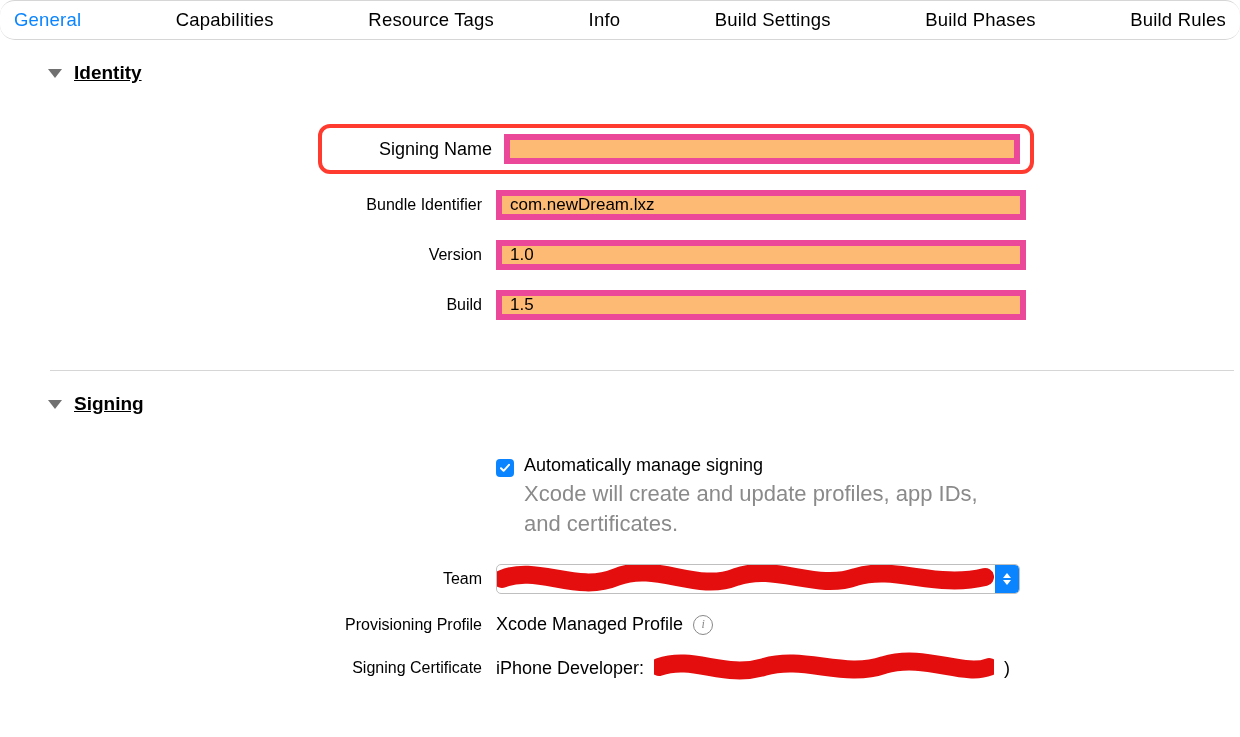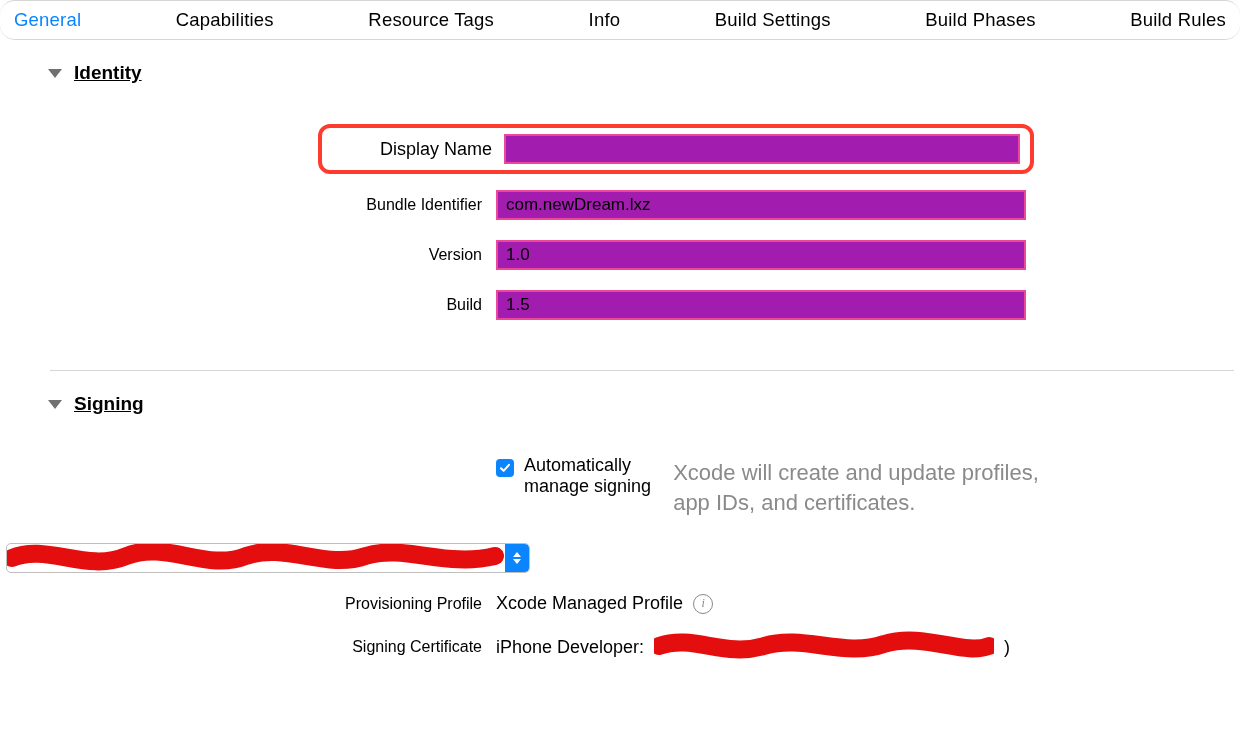--- a/index.html
+++ b/index.html
@@ -88,22 +88,22 @@
       display: flex;
       align-items: center;
       gap: 10px;
       font-size: 18px;
     }
     input[type="text"].textfield {
       width: 100%;
       height: 30px;
       padding: 3px 8px;
       font-size: 17px;
-      border: 2px solid #ec4899;
-      background: #a21caf;
+      border: 6px solid #ec4899;
+      background: #fdba74;
       outline: none;
     }
     .highlight-wrap {
       border: 4px solid #ff3b30;
       border-radius: 12px;
       padding: 6px 10px;
       margin-left: -14px;
       margin-right: -14px;
     }
     .highlight-wrap .inner {
@@ -131,20 +131,21 @@
       justify-content: center;
       flex-shrink: 0;
       margin-top: 4px;
     }
     .checkbox svg {
       width: 12px;
       height: 12px;
     }
     .check-text {
       display: flex;
+      flex-direction: column;
     }
     .check-label {
       font-size: 18px;
       color: #000;
     }
     .check-sub {
       font-size: 22px;
       color: #8a8a8a;
       margin-top: 3px;
       line-height: 1.35;
@@ -245,21 +246,21 @@
   <div class="section">
     <div class="section-header">
       <span class="disclosure"></span>
       <span>Identity</span>
     </div>
 
     <div class="section-body">
 
       <div class="highlight-wrap" style="margin: 0 200px 16px 312px;">
         <div class="inner">
-          <span class="label" style="width: 166px;">Display Name</span>
+          <span class="label" style="width: 166px;">Signing Name</span>
           <span class="field" style="flex: 0 0 524px;">
             <input class="textfield" type="text" value="" style="">
           </span>
         </div>
       </div>
 
       <div class="form-row">
         <span class="label">Bundle Identifier</span>
         <span class="field">
           <input class="textfield" type="text" value="com.newDream.lxz" style="">
@@ -302,20 +303,21 @@
             </svg>
           </span>
           <span class="check-text">
             <span class="check-label">Automatically manage signing</span>
             <span class="check-sub">Xcode will create and update profiles, app IDs, and certificates.</span>
           </span>
         </span>
       </div>
 
       <div class="form-row">
+        <span class="label">Team</span>
         <span class="field">
           <div class="select">
             <span class="scribble">
               <svg viewBox="0 0 500 40" preserveAspectRatio="none">
                 <path d="M5 20 C 40 5, 80 35, 120 18 C 160 2, 200 34, 240 18 C 280 4, 320 32, 360 18 C 400 6, 440 30, 490 18" stroke="#e40e0e" stroke-width="18" fill="none" stroke-linecap="round"></path>
               </svg>
             </span>
             <span class="arrowbtn">
               <span class="tri-up"></span>
               <span class="tri-down"></span>

